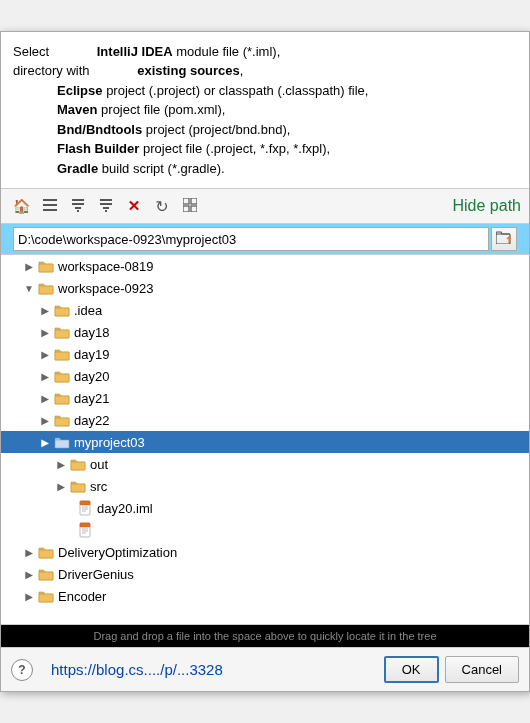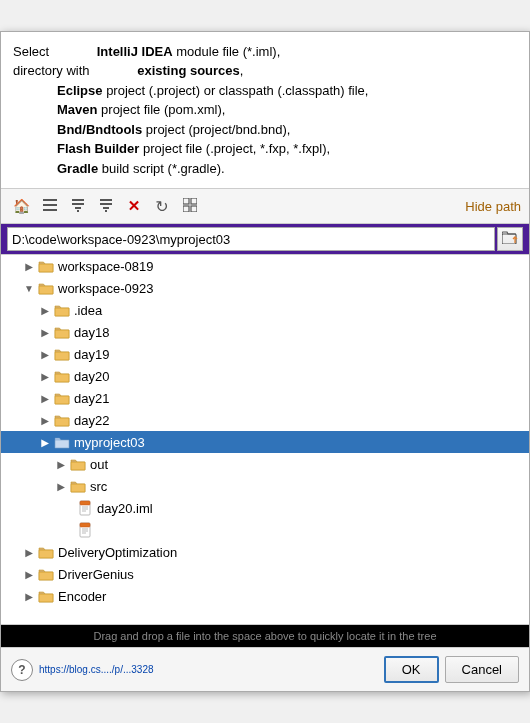--- a/index.html
+++ b/index.html
@@ -47,32 +47,32 @@
       align-items: center;
       justify-content: center;
       border-radius: 2px;
       font-size: 14px;
       color: #555;
     }
     .toolbar-spacer {
       flex: 1;
     }
     .hide-path-link {
-      color: #a16207;
+      color: #15803d;
       cursor: pointer;
-      font-size: 13px;
+      font-size: 16px;
       text-decoration: none;
       white-space: nowrap;
     }
     .path-row {
       display: flex;
       align-items: center;
-      padding: 3px 6px;
+      padding: 3px 12px;
       border-bottom: 1px solid #cccccc;
-      background: #4c1d95;
+      background: #7dd3fc;
     }
     .path-input {
       flex: 1;
       border: 1px solid #aaaaaa;
       padding: 2px 4px;
       font-size: 13px;
       font-family: 'Segoe UI', Arial, sans-serif;
       outline: none;
       height: 24px;
     }
@@ -182,22 +182,23 @@
       background: #fff;
       cursor: pointer;
       display: flex;
       align-items: center;
       justify-content: center;
       font-size: 12px;
       font-weight: bold;
       color: #555;
     }
     .footer-url {
-      font-size: 10px;
+      font-size: 15px;
       color: #0645ad;
+      margin-left: 12px;
     }
     .footer-right {
       display: flex;
       gap: 6px;
     }
     .action-btn {
       padding: 4px 16px;
       font-size: 13px;
       border: 1px solid #aaaaaa;
       background: linear-gradient(to bottom, #f8f8f8, #e8e8e8);

